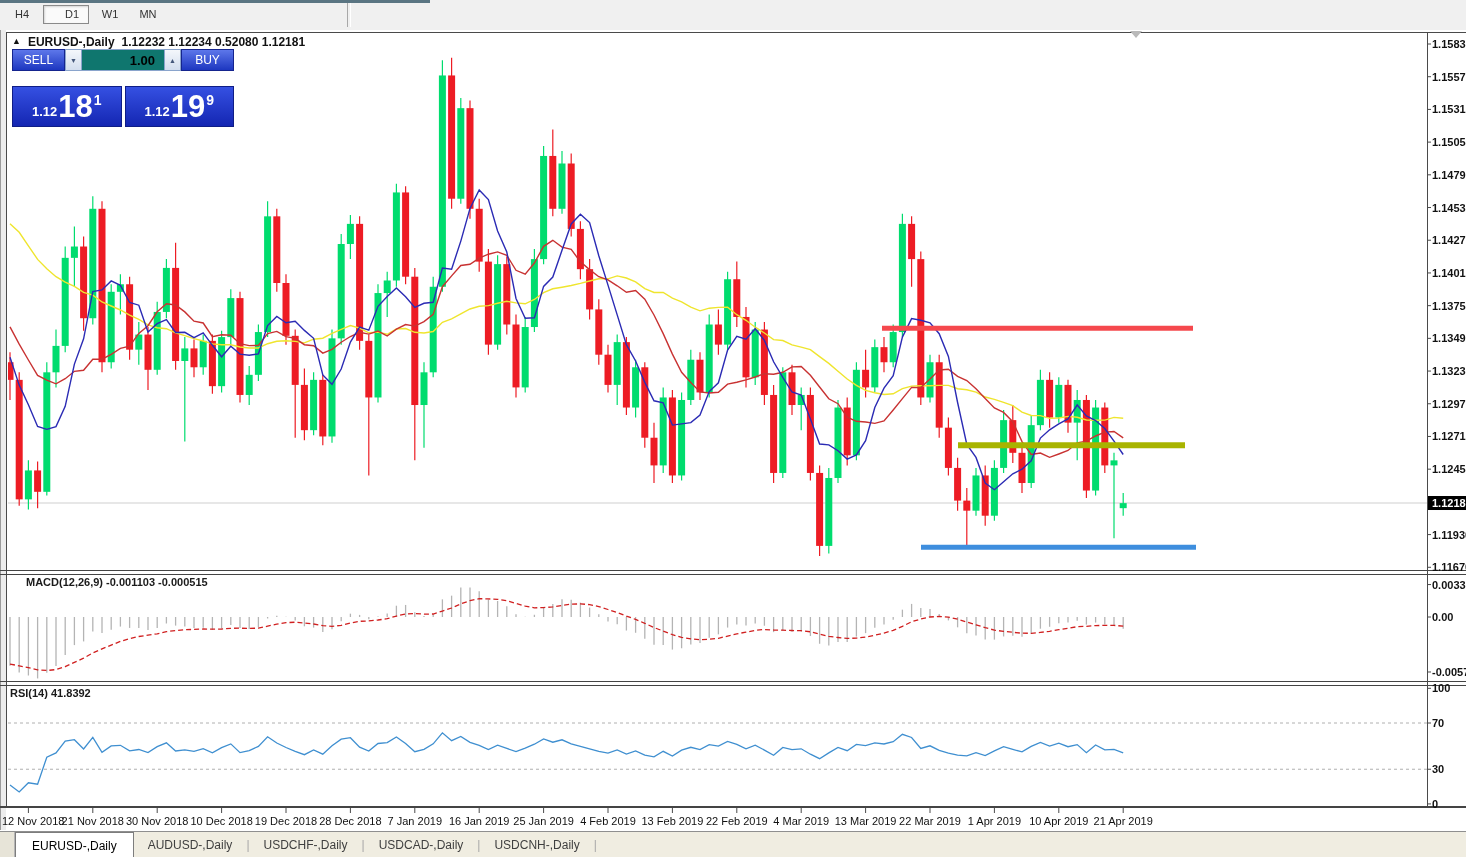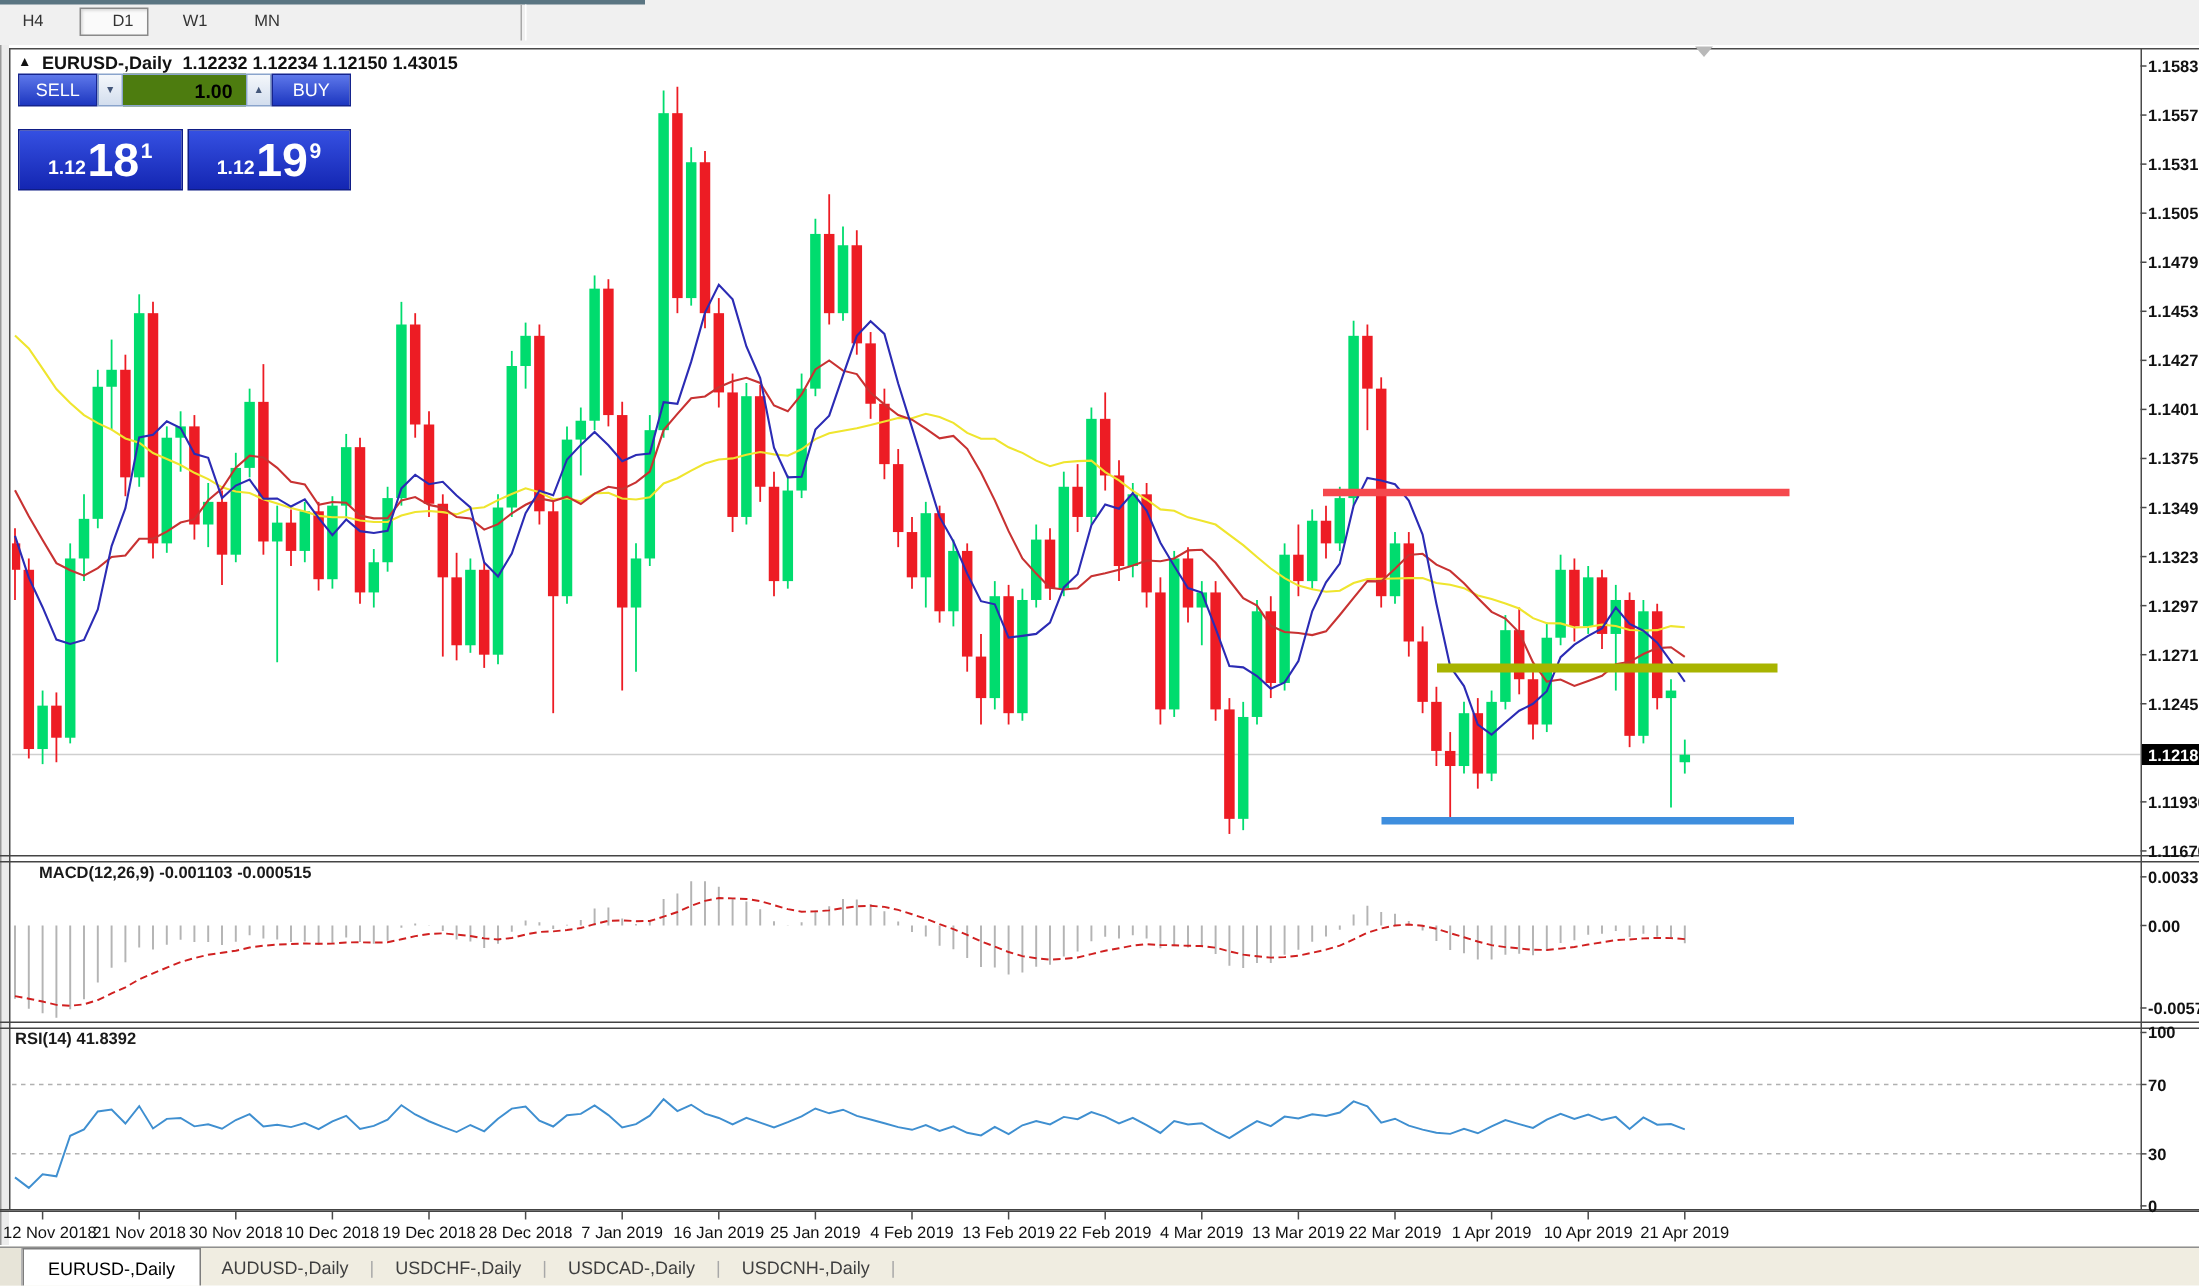--- a/index.html
+++ b/index.html
@@ -3,21 +3,21 @@
 <meta charset="utf-8">
 <style>
   html,body{margin:0;padding:0;background:#fff;width:1466px;height:857px;overflow:hidden;
     font-family:"Liberation Sans",sans-serif;-webkit-font-smoothing:antialiased;}
   #app{position:relative;width:1466px;height:857px;background:#fff;}
 
   
   #topbar{position:absolute;left:0;top:0;width:1466px;height:30px;background:#f0f0f0;
     border-bottom:1px solid #9a9a9a;}
   #topbar .darkstrip{position:absolute;left:0;top:0;width:430px;height:3px;background:#5a7582;}
-  .tf-tabs{position:absolute;left:5px;top:5px;display:flex;gap:14px;}
+  .tf-tabs{position:absolute;left:5px;top:5px;display:flex;gap:4px;}
   .tf-tab{min-width:24px;padding:3px 5px 4px 5px;text-align:center;font-size:11px;color:#333;
     cursor:default;}
   .tf-tab.active{background:#fafafa;border:1px solid #8a8a8a;padding:2px 4px 3px 16px;
     box-shadow:inset 1px 1px 2px rgba(0,0,0,.15);}
   .tb-sep{position:absolute;left:347px;top:3px;width:2px;height:24px;
     border-left:1px solid #a8a8a8;border-right:1px solid #fff;}
 
   
   #chart-svg{position:absolute;left:0;top:30px;}
 
@@ -31,21 +31,21 @@
   #macd-label{left:26px;top:576px;}
   #rsi-label{left:10px;top:687px;}
 
   
   #trade-panel{position:absolute;left:12px;top:49px;width:222px;}
   .tp-row1{display:flex;height:22px;}
   .tp-btn{width:53px;background:linear-gradient(#5d77ea,#1d37c0);border:1px solid #15248e;
     color:#fff;font-size:12px;display:flex;align-items:center;justify-content:center;cursor:pointer;box-sizing:border-box;}
   .tp-spin{width:17px;background:linear-gradient(#f4f7fb,#d3deee);border:1px solid #8aa4cc;
     color:#44577a;font-size:7px;display:flex;align-items:center;justify-content:center;cursor:pointer;box-sizing:border-box;}
-  .tp-vol{flex:1;background:#4d7c0f;border:1px solid #8aa4cc;border-left:none;border-right:none;
+  .tp-vol{flex:1;background:#0f766e;border:1px solid #8aa4cc;border-left:none;border-right:none;
     font-size:13px;font-weight:700;color:#000;text-align:right;padding:0 9px 0 0;min-width:0;box-sizing:border-box;
     font-family:"Liberation Sans",sans-serif;}
   .tp-row2{display:flex;gap:3px;margin-top:15px;height:41px;}
   .quote{flex:1;background:linear-gradient(#3550e2,#1426b2);border:1px solid #0f1d86;color:#fff;
     display:flex;align-items:center;justify-content:center;cursor:pointer;}
   .q-small{font-size:13px;font-weight:700;align-self:flex-end;margin-bottom:7px;}
   .q-big{font-size:31px;font-weight:700;line-height:1;margin:0 1px;}
   .q-sup{font-size:14px;font-weight:700;align-self:flex-start;margin-top:5px;}
 
   
@@ -561,21 +561,21 @@
         </clipPath>
 <clipPath id="cpRsi">
           <rect x="8" y="656" width="1419" height="120"></rect>
         </clipPath>
 </defs>
     </svg>
 
   <div id="chart-title">
     <span class="arrow">▲</span>
     <span>EURUSD-,Daily</span>
-    <span>1.12232 1.12234 1.12150 1.43015</span>
+    <span>1.12232 1.12234 0.52080 1.12181</span>
   </div>
   <div id="end-marker"></div>
 
   <div class="pane-label" id="macd-label">
     <span>MACD(12,26,9)</span>
     <span>-0.001103 -0.000515</span>
   </div>
   <div class="pane-label" id="rsi-label">
     <span>RSI(14)</span>
     <span>41.8392</span>

